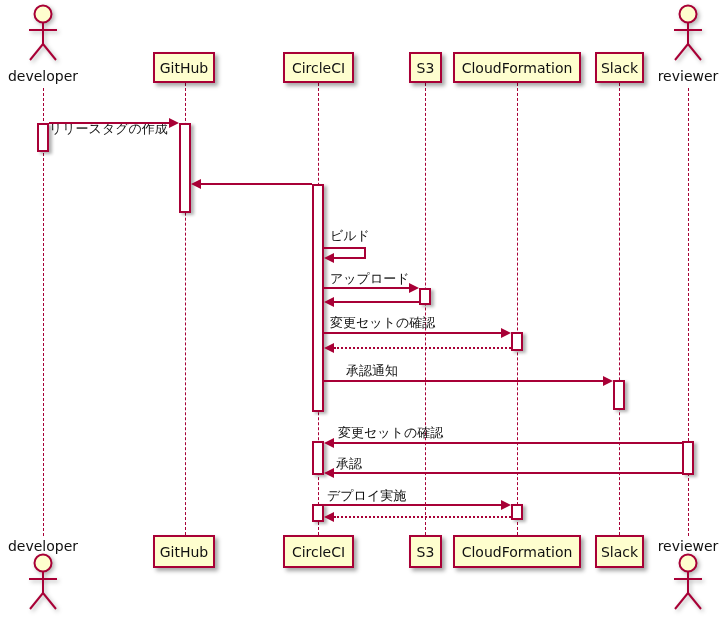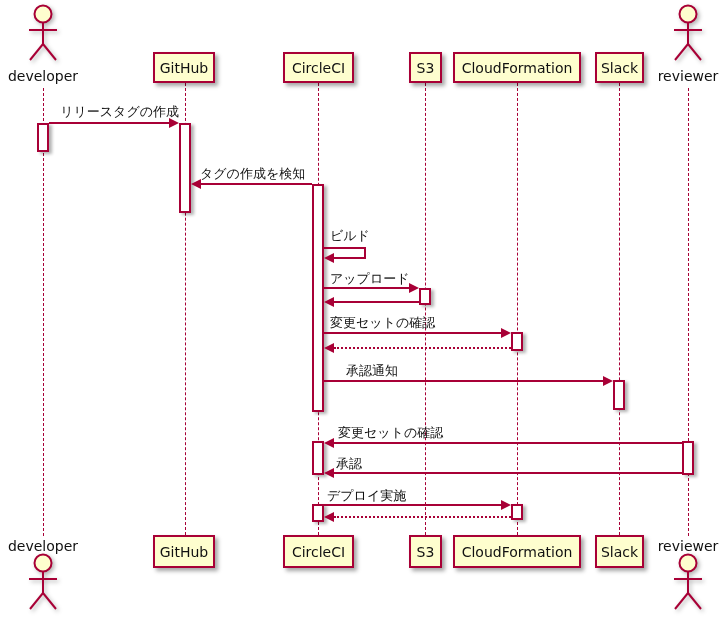--- a/index.html
+++ b/index.html
@@ -72,25 +72,24 @@
   <div class="act" style="left:179px;top:123px;height:90px"></div>
   <div class="act" style="left:312px;top:184px;height:228px"></div>
   <div class="act" style="left:419px;top:288px;height:17px"></div>
   <div class="act" style="left:511px;top:332px;height:19px"></div>
   <div class="act" style="left:613px;top:380px;height:30px"></div>
   <div class="act" style="left:682px;top:441px;height:34px"></div>
   <div class="act" style="left:312px;top:441px;height:34px"></div>
   <div class="act" style="left:312px;top:504px;height:18px"></div>
   <div class="act" style="left:511px;top:504px;height:16px"></div>
 
-  <div class="mlabel" style="left:49px;top:103px;width:130px;text-align:right">リリースタグの作成</div>
+  <div class="mlabel" style="left:49px;top:120px;width:130px;text-align:left">リリースタグの作成</div>
   <div class="line" style="left:49px;top:122px;width:120px"></div>
   <div class="head r" style="left:169px;top:118px"></div>
 
-  <div class="mlabel" style="left:200px;top:165px">タグの作成を検知</div>
   <div class="line" style="left:201px;top:183px;width:111px"></div>
   <div class="head l" style="left:191px;top:179px"></div>
 
   <div class="mlabel" style="left:330px;top:227px">ビルド</div>
   <div class="line" style="left:324px;top:247px;width:42px"></div>
   <div class="vline" style="left:364px;top:247px;height:12px"></div>
   <div class="line" style="left:334px;top:257px;width:30px"></div>
   <div class="head l" style="left:324px;top:253px"></div>
 
   <div class="mlabel" style="left:330px;top:270px">アップロード</div>

